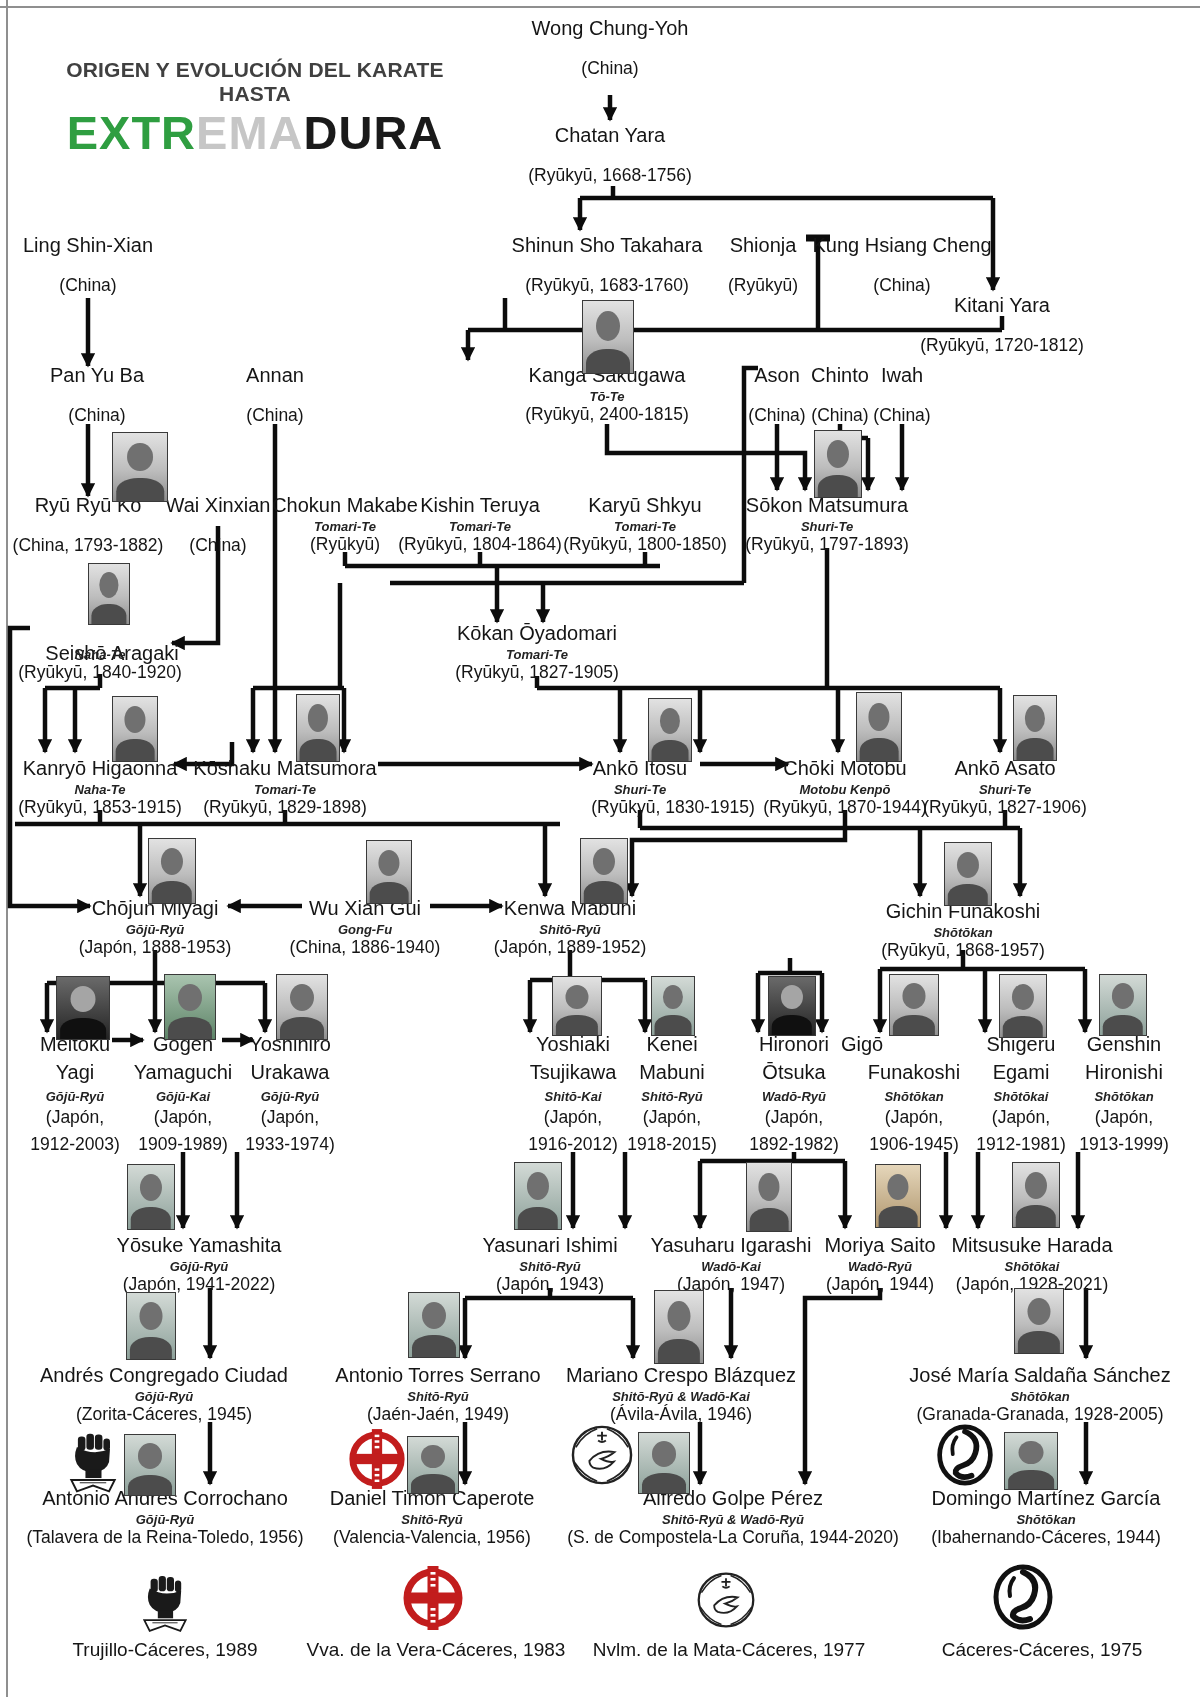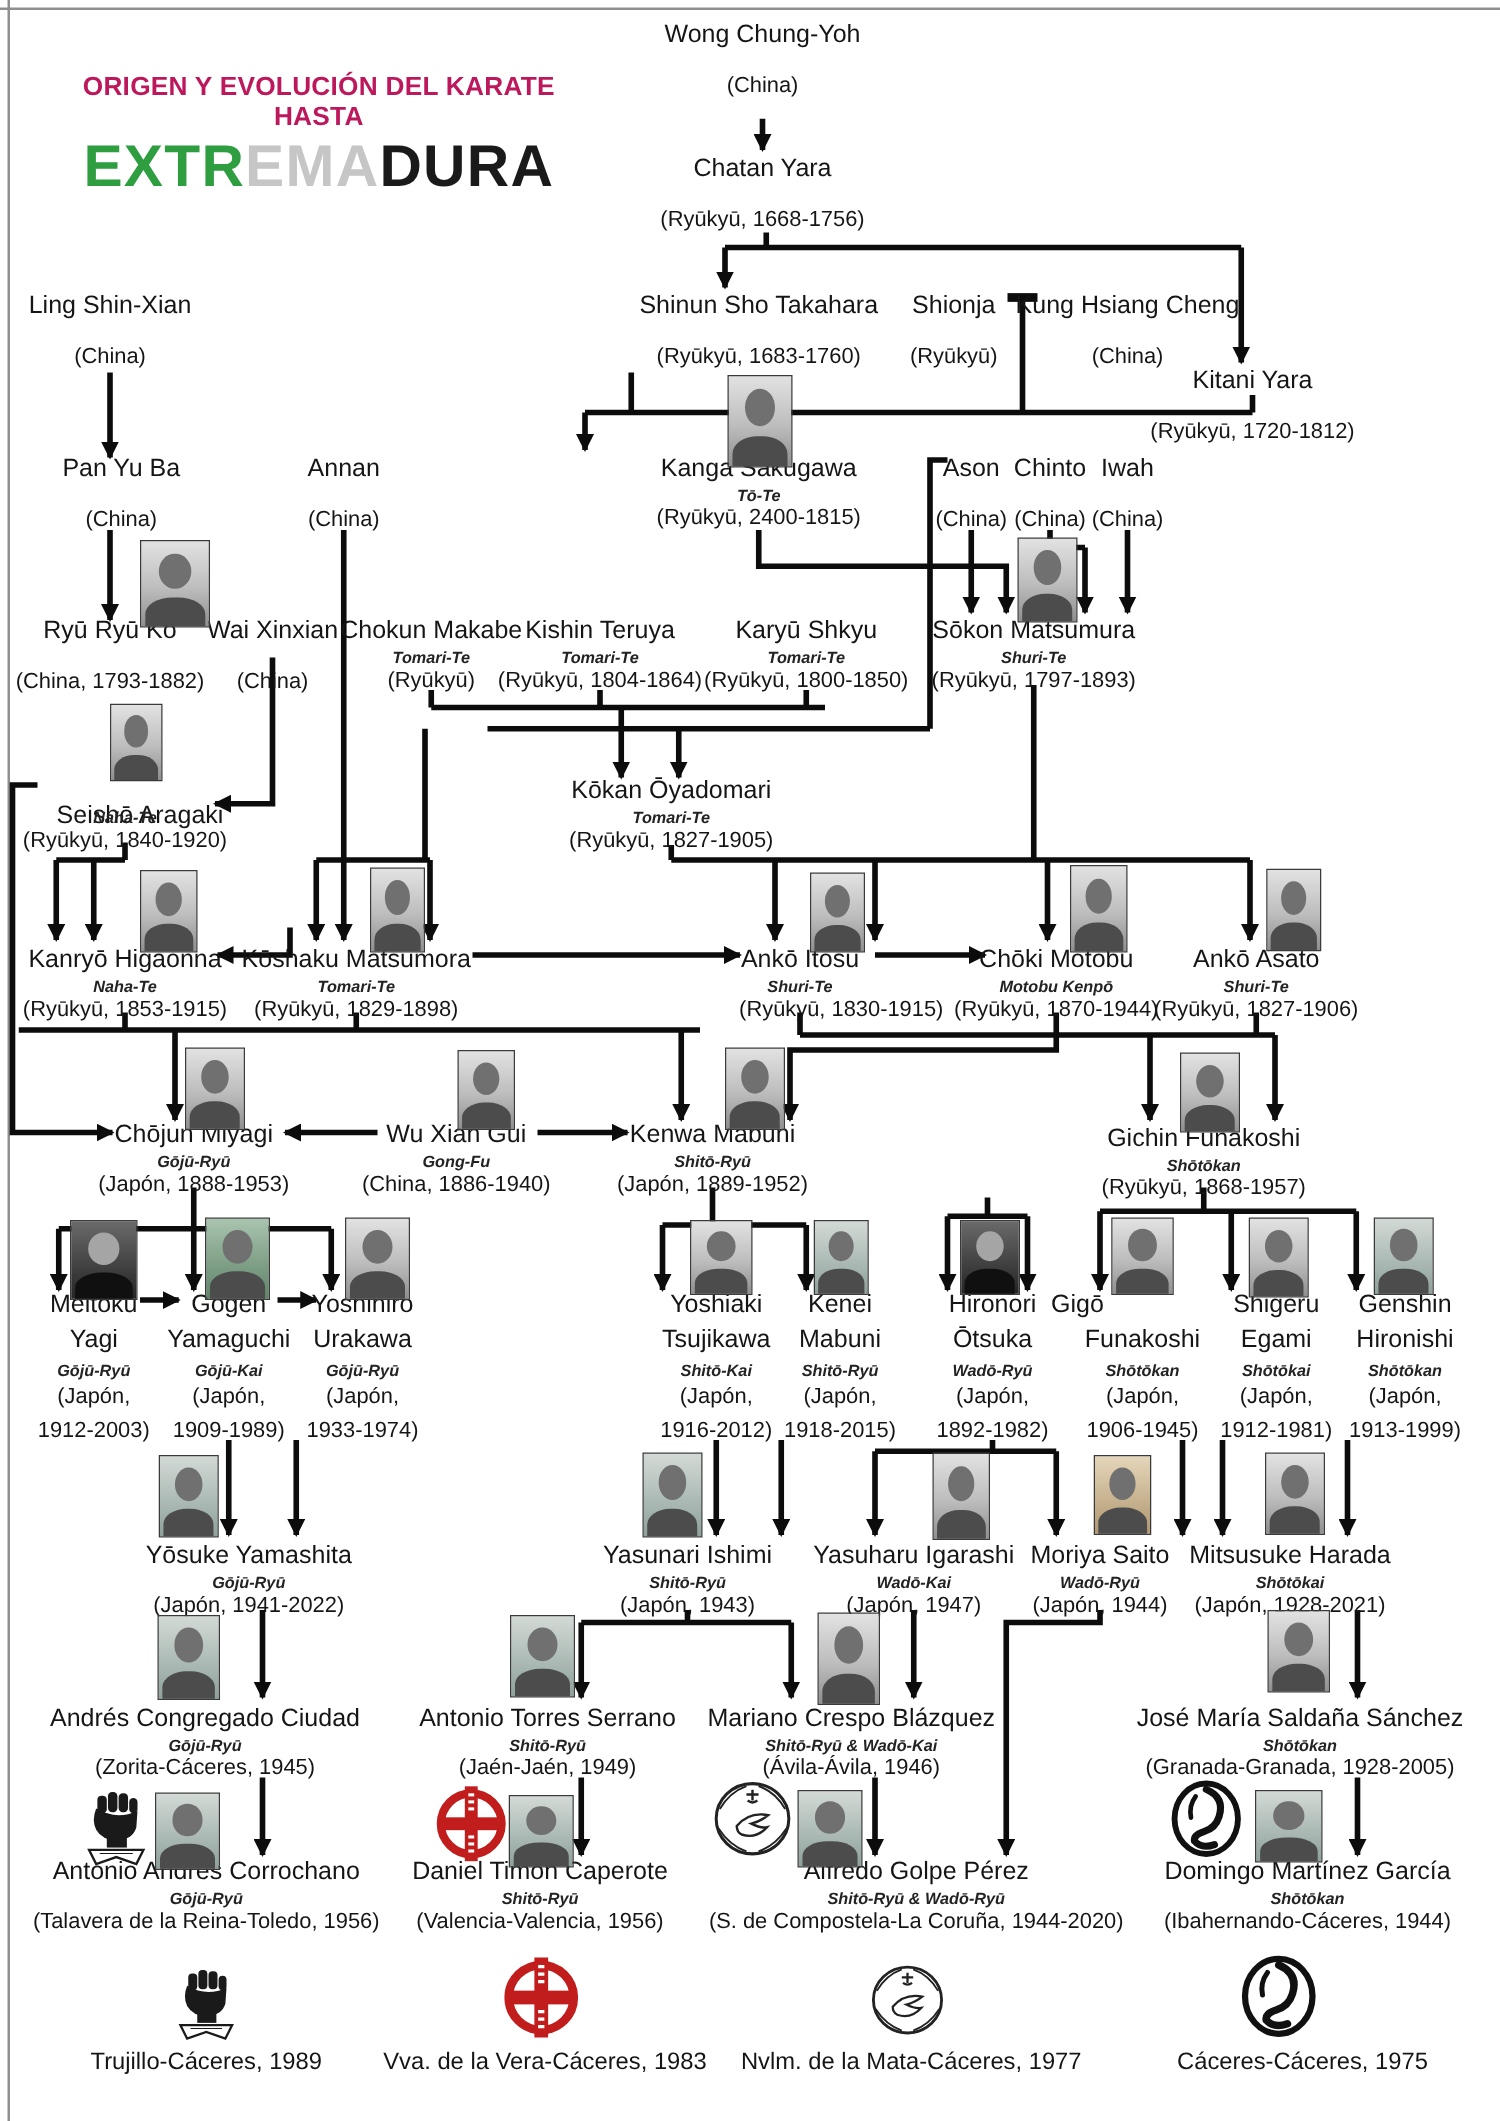--- a/index.html
+++ b/index.html
@@ -15,21 +15,21 @@
   .photo{position:absolute;border:1.5px solid #3a3a3a;background:linear-gradient(180deg,#e2e2e2 0%,#bdbdbd 55%,#8f8f8f 100%);overflow:hidden;z-index:3;}
   .photo::before{content:"";position:absolute;left:50%;top:14%;width:48%;height:42%;transform:translateX(-50%);border-radius:50%;background:#707070;}
   .photo::after{content:"";position:absolute;left:50%;bottom:-8%;width:88%;height:42%;transform:translateX(-50%);border-radius:46% 46% 0 0;background:#4c4c4c;}
   .t-dark{background:linear-gradient(180deg,#6a6a6a,#242424);}
   .t-dark::before{background:#a5a5a5;}.t-dark::after{background:#101010;}
   .t-green{background:linear-gradient(180deg,#a9c4af,#5e8468);}
   .t-color{background:linear-gradient(180deg,#d3dad6,#8da19a);}
   .t-sepia{background:linear-gradient(180deg,#e5d6ba,#b0976f);}
   .emblem{position:absolute;z-index:3;}
   #title{position:absolute;left:55px;top:58px;width:400px;text-align:center;z-index:2;}
-  #title .t1{font-size:21px;font-weight:700;color:#be185d;letter-spacing:.2px;}
+  #title .t1{font-size:21px;font-weight:700;color:#404040;letter-spacing:.2px;}
   #title .t2{font-size:47px;font-weight:700;letter-spacing:1px;line-height:1.05;margin-top:2px;}
   #title .t3{font-size:20px;font-weight:700;color:#161616;margin-top:2px;}
   #logo{position:absolute;left:905px;top:40px;width:175px;height:112px;display:flex;align-items:flex-start;z-index:2;}
   #logo .txt{margin-left:4px;margin-top:22px;line-height:1;}
   #logo .ex{font-size:29px;font-weight:700;letter-spacing:2px;}
   #logo .ka{font-size:20px;font-weight:700;letter-spacing:.5px;margin-top:1px;}
   #logo .s1,#logo .s2{font-size:9px;font-weight:700;color:#1c1c1c;line-height:1.25;}
 </style>
 </head>
 <body>

